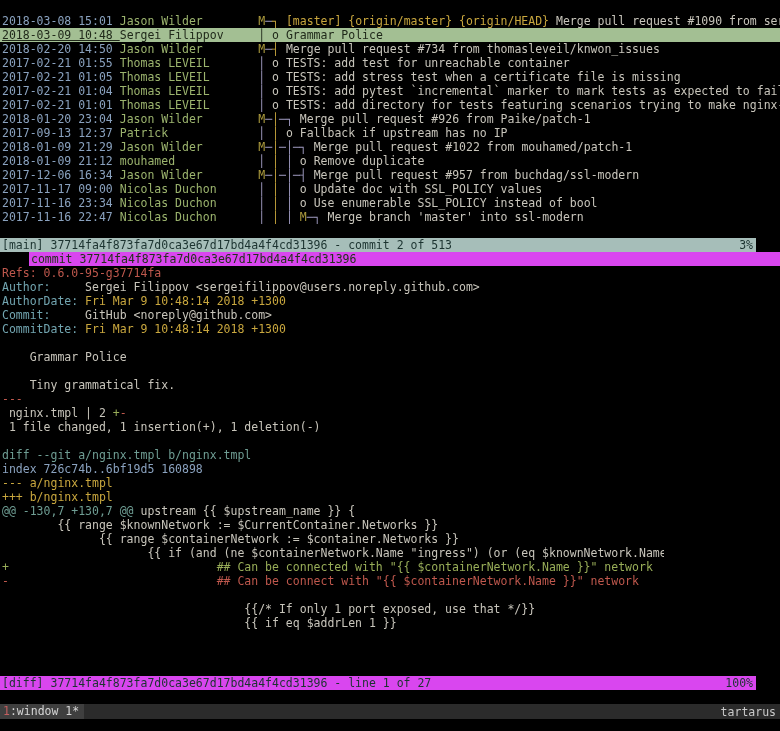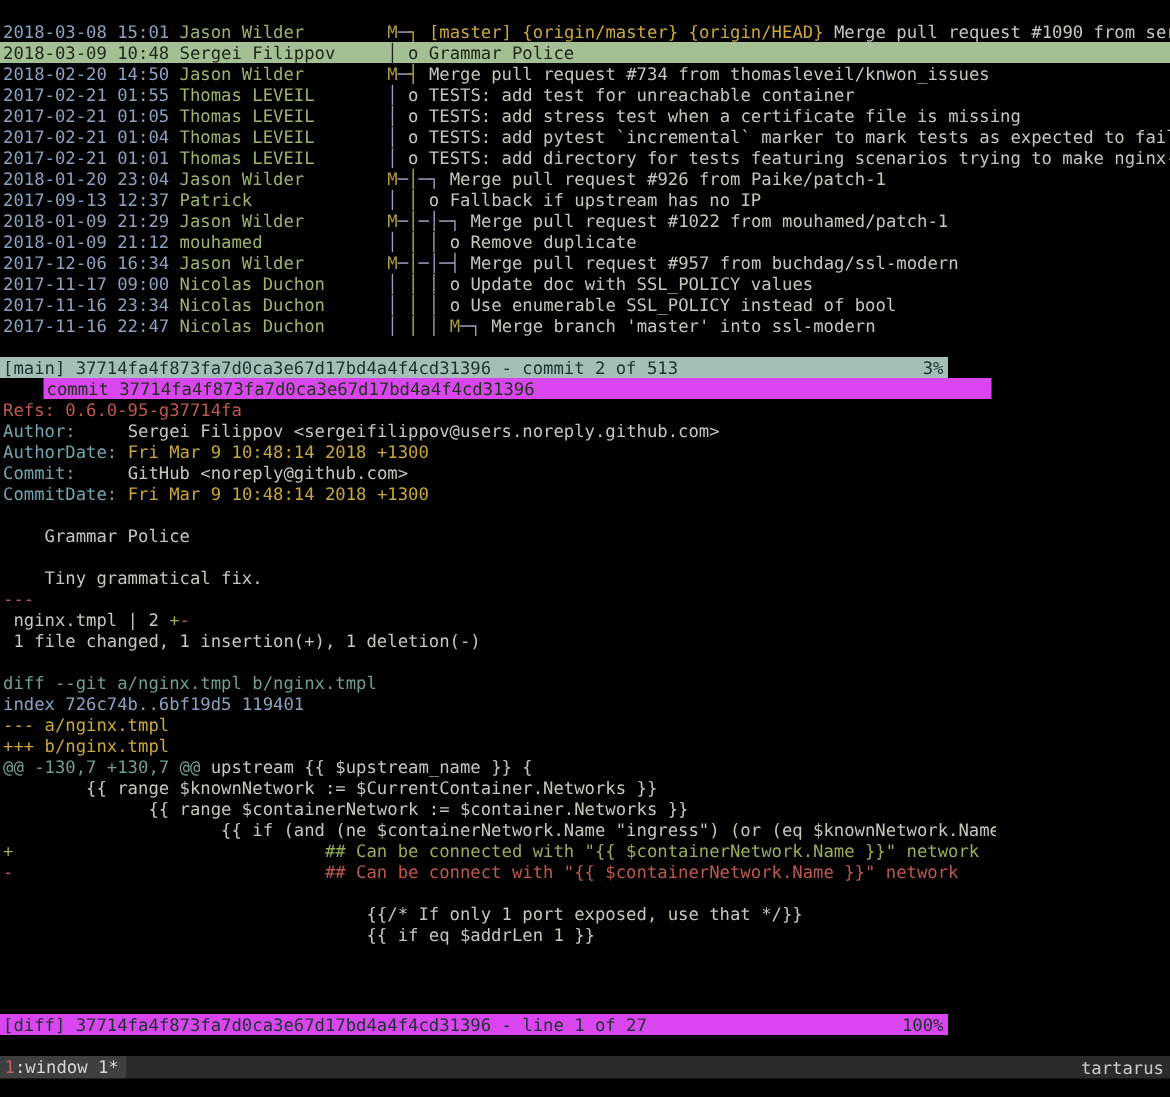--- a/index.html
+++ b/index.html
@@ -5,38 +5,38 @@
   html,body{margin:0;padding:0;background:#000;}
   .screen{
     position:relative;width:780px;height:731px;background:#000;overflow:hidden;
     font-family:"DejaVu Sans Mono",monospace;font-size:11.5px;line-height:14px;
   }
   .line{height:14px;white-space:pre;overflow:hidden;padding-left:2px;}
   .topbar{position:absolute;left:0;top:0;width:780px;height:14px;background:#24272a;white-space:pre;padding-left:2px;box-sizing:border-box;}
   .log{position:absolute;left:0;top:14px;width:780px;height:224px;overflow:hidden;}
   .log .line.sel{background:#a3bf93;}
   .log .line.sel span{color:#20291a !important;}
-  .bar{position:absolute;left:0;width:632px;height:14px;display:flex;justify-content:space-between;white-space:pre;box-sizing:border-box;padding:0 3px 0 2px;overflow:hidden;}
+  .bar{position:absolute;left:0;width:756px;height:14px;display:flex;justify-content:space-between;white-space:pre;box-sizing:border-box;padding:0 3px 0 2px;overflow:hidden;}
   .bar-main{top:238px;background:#a6beb9;color:#1c3330;}
   .bar-commit{top:252px;background:#d946ef;color:#22331a;margin-left:29px;}
   .diff{position:absolute;left:0;top:266px;width:664px;height:410px;overflow:hidden;}
   .bar-diff{top:676px;background:#d946ef;color:#1c3330;}
   .winbar{position:absolute;left:0;top:704px;width:780px;height:15px;background:#2b2b2b;display:flex;justify-content:space-between;align-items:center;white-space:pre;overflow:hidden;}
   .winchip{background:#3f3f3f;height:15px;line-height:15px;padding:0 5px 0 3px;}
   .hostname{color:#c9c9c9;padding-right:4px;}
 </style>
 </head>
 <body>
 
 <div class="screen">
 
 
   <div class="log">
       <div class="line"><span style="color: rgb(138, 162, 191);">2018-03-08 15:01 </span><span style="color: rgb(156, 180, 110);">Jason Wilder        </span><span style="color: rgb(172, 155, 61);">M</span><span style="color: rgb(162, 157, 196);">─</span><span style="color: rgb(201, 167, 62);">┐</span><span style="color: rgb(200, 197, 187);"> </span><span style="color: rgb(201, 167, 62);">[master] {origin/master} {origin/HEAD} </span><span style="color: rgb(200, 197, 187);">Merge pull request #1090 from sergei</span></div>
-      <div class="line sel"><span style="color: rgb(138, 162, 191);">2018-03-09 10:48 </span><span style="color: rgb(156, 180, 110);">Sergei Filippov     </span><span style="color: rgb(162, 157, 196);">│ </span><span style="color: rgb(200, 197, 187);">o </span><span style="color: rgb(200, 197, 187);">Grammar Police</span></div>
+      <div class="line sel"><span style="color: rgb(138, 162, 191); text-decoration: underline;">2018-03-09 10:48 </span><span style="color: rgb(156, 180, 110);">Sergei Filippov     </span><span style="color: rgb(162, 157, 196);">│ </span><span style="color: rgb(200, 197, 187);">o </span><span style="color: rgb(200, 197, 187);">Grammar Police</span></div>
       <div class="line"><span style="color: rgb(138, 162, 191);">2018-02-20 14:50 </span><span style="color: rgb(156, 180, 110);">Jason Wilder        </span><span style="color: rgb(172, 155, 61);">M</span><span style="color: rgb(162, 157, 196);">─</span><span style="color: rgb(201, 167, 62);">┤</span><span style="color: rgb(200, 197, 187);"> </span><span style="color: rgb(200, 197, 187);">Merge pull request #734 from thomasleveil/knwon_issues</span></div>
       <div class="line"><span style="color: rgb(138, 162, 191);">2017-02-21 01:55 </span><span style="color: rgb(156, 180, 110);">Thomas LEVEIL       </span><span style="color: rgb(162, 157, 196);">│ </span><span style="color: rgb(200, 197, 187);">o </span><span style="color: rgb(200, 197, 187);">TESTS: add test for unreachable container</span></div>
       <div class="line"><span style="color: rgb(138, 162, 191);">2017-02-21 01:05 </span><span style="color: rgb(156, 180, 110);">Thomas LEVEIL       </span><span style="color: rgb(162, 157, 196);">│ </span><span style="color: rgb(200, 197, 187);">o </span><span style="color: rgb(200, 197, 187);">TESTS: add stress test when a certificate file is missing</span></div>
       <div class="line"><span style="color: rgb(138, 162, 191);">2017-02-21 01:04 </span><span style="color: rgb(156, 180, 110);">Thomas LEVEIL       </span><span style="color: rgb(162, 157, 196);">│ </span><span style="color: rgb(200, 197, 187);">o </span><span style="color: rgb(200, 197, 187);">TESTS: add pytest `incremental` marker to mark tests as expected to fail if</span></div>
       <div class="line"><span style="color: rgb(138, 162, 191);">2017-02-21 01:01 </span><span style="color: rgb(156, 180, 110);">Thomas LEVEIL       </span><span style="color: rgb(162, 157, 196);">│ </span><span style="color: rgb(200, 197, 187);">o </span><span style="color: rgb(200, 197, 187);">TESTS: add directory for tests featuring scenarios trying to make nginx-pro</span></div>
       <div class="line"><span style="color: rgb(138, 162, 191);">2018-01-20 23:04 </span><span style="color: rgb(156, 180, 110);">Jason Wilder        </span><span style="color: rgb(172, 155, 61);">M</span><span style="color: rgb(162, 157, 196);">─</span><span style="color: rgb(201, 167, 62);">│</span><span style="color: rgb(162, 157, 196);">─</span><span style="color: rgb(162, 157, 196);">┐</span><span style="color: rgb(200, 197, 187);"> </span><span style="color: rgb(200, 197, 187);">Merge pull request #926 from Paike/patch-1</span></div>
       <div class="line"><span style="color: rgb(138, 162, 191);">2017-09-13 12:37 </span><span style="color: rgb(156, 180, 110);">Patrick             </span><span style="color: rgb(162, 157, 196);">│ </span><span style="color: rgb(201, 167, 62);">│ </span><span style="color: rgb(200, 197, 187);">o </span><span style="color: rgb(200, 197, 187);">Fallback if upstream has no IP</span></div>
       <div class="line"><span style="color: rgb(138, 162, 191);">2018-01-09 21:29 </span><span style="color: rgb(156, 180, 110);">Jason Wilder        </span><span style="color: rgb(172, 155, 61);">M</span><span style="color: rgb(162, 157, 196);">─</span><span style="color: rgb(201, 167, 62);">│</span><span style="color: rgb(162, 157, 196);">─</span><span style="color: rgb(162, 157, 196);">│</span><span style="color: rgb(162, 157, 196);">─</span><span style="color: rgb(162, 157, 196);">┐</span><span style="color: rgb(200, 197, 187);"> </span><span style="color: rgb(200, 197, 187);">Merge pull request #1022 from mouhamed/patch-1</span></div>
       <div class="line"><span style="color: rgb(138, 162, 191);">2018-01-09 21:12 </span><span style="color: rgb(156, 180, 110);">mouhamed            </span><span style="color: rgb(162, 157, 196);">│ </span><span style="color: rgb(201, 167, 62);">│ </span><span style="color: rgb(162, 157, 196);">│ </span><span style="color: rgb(200, 197, 187);">o </span><span style="color: rgb(200, 197, 187);">Remove duplicate</span></div>
       <div class="line"><span style="color: rgb(138, 162, 191);">2017-12-06 16:34 </span><span style="color: rgb(156, 180, 110);">Jason Wilder        </span><span style="color: rgb(172, 155, 61);">M</span><span style="color: rgb(162, 157, 196);">─</span><span style="color: rgb(201, 167, 62);">│</span><span style="color: rgb(162, 157, 196);">─</span><span style="color: rgb(162, 157, 196);">│</span><span style="color: rgb(162, 157, 196);">─</span><span style="color: rgb(162, 157, 196);">┤</span><span style="color: rgb(200, 197, 187);"> </span><span style="color: rgb(200, 197, 187);">Merge pull request #957 from buchdag/ssl-modern</span></div>
@@ -62,21 +62,21 @@
       <div class="line"><span style="color: rgb(114, 165, 176);">CommitDate: </span><span style="color: rgb(201, 167, 62);">Fri Mar 9 10:48:14 2018 +1300</span></div>
       <div class="line"></div>
       <div class="line"><span style="color: rgb(200, 197, 187);">    Grammar Police</span></div>
       <div class="line"></div>
       <div class="line"><span style="color: rgb(200, 197, 187);">    Tiny grammatical fix.</span></div>
       <div class="line"><span style="color: rgb(191, 88, 77);">---</span></div>
       <div class="line"><span style="color: rgb(200, 197, 187);"> nginx.tmpl | 2 </span><span style="color: rgb(152, 173, 88);">+</span><span style="color: rgb(191, 88, 77);">-</span></div>
       <div class="line"><span style="color: rgb(200, 197, 187);"> 1 file changed, 1 insertion(+), 1 deletion(-)</span></div>
       <div class="line"></div>
       <div class="line"><span style="color: rgb(111, 158, 148);">diff --git a/nginx.tmpl b/nginx.tmpl</span></div>
-      <div class="line"><span style="color: rgb(138, 162, 191);">index 726c74b..6bf19d5 119401</span></div>
+      <div class="line"><span style="color: rgb(138, 162, 191);">index 726c74b..6bf19d5 160898</span></div>
       <div class="line"><span style="color: rgb(201, 167, 62);">--- a/nginx.tmpl</span></div>
       <div class="line"><span style="color: rgb(201, 167, 62);">+++ b/nginx.tmpl</span></div>
       <div class="line"><span style="color: rgb(111, 158, 148);">@@ -130,7 +130,7 @@</span><span style="color: rgb(200, 197, 187);"> upstream {{ $upstream_name }} {</span></div>
       <div class="line"><span style="color: rgb(200, 197, 187);">        {{ range $knownNetwork := $CurrentContainer.Networks }}</span></div>
       <div class="line"><span style="color: rgb(200, 197, 187);">              {{ range $containerNetwork := $container.Networks }}</span></div>
       <div class="line"><span style="color: rgb(200, 197, 187);">                     {{ if (and (ne $containerNetwork.Name "ingress") (or (eq $knownNetwork.Name $containerNetwork.N</span></div>
       <div class="line"><span style="color: rgb(152, 173, 88);">+                              ## Can be connected with "{{ $containerNetwork.Name }}" network</span></div>
       <div class="line"><span style="color: rgb(191, 88, 77);">-                              ## Can be connect with "{{ $containerNetwork.Name }}" network</span></div>
       <div class="line"></div>
       <div class="line"><span style="color: rgb(200, 197, 187);">                                   {{/* If only 1 port exposed, use that */}}</span></div>

